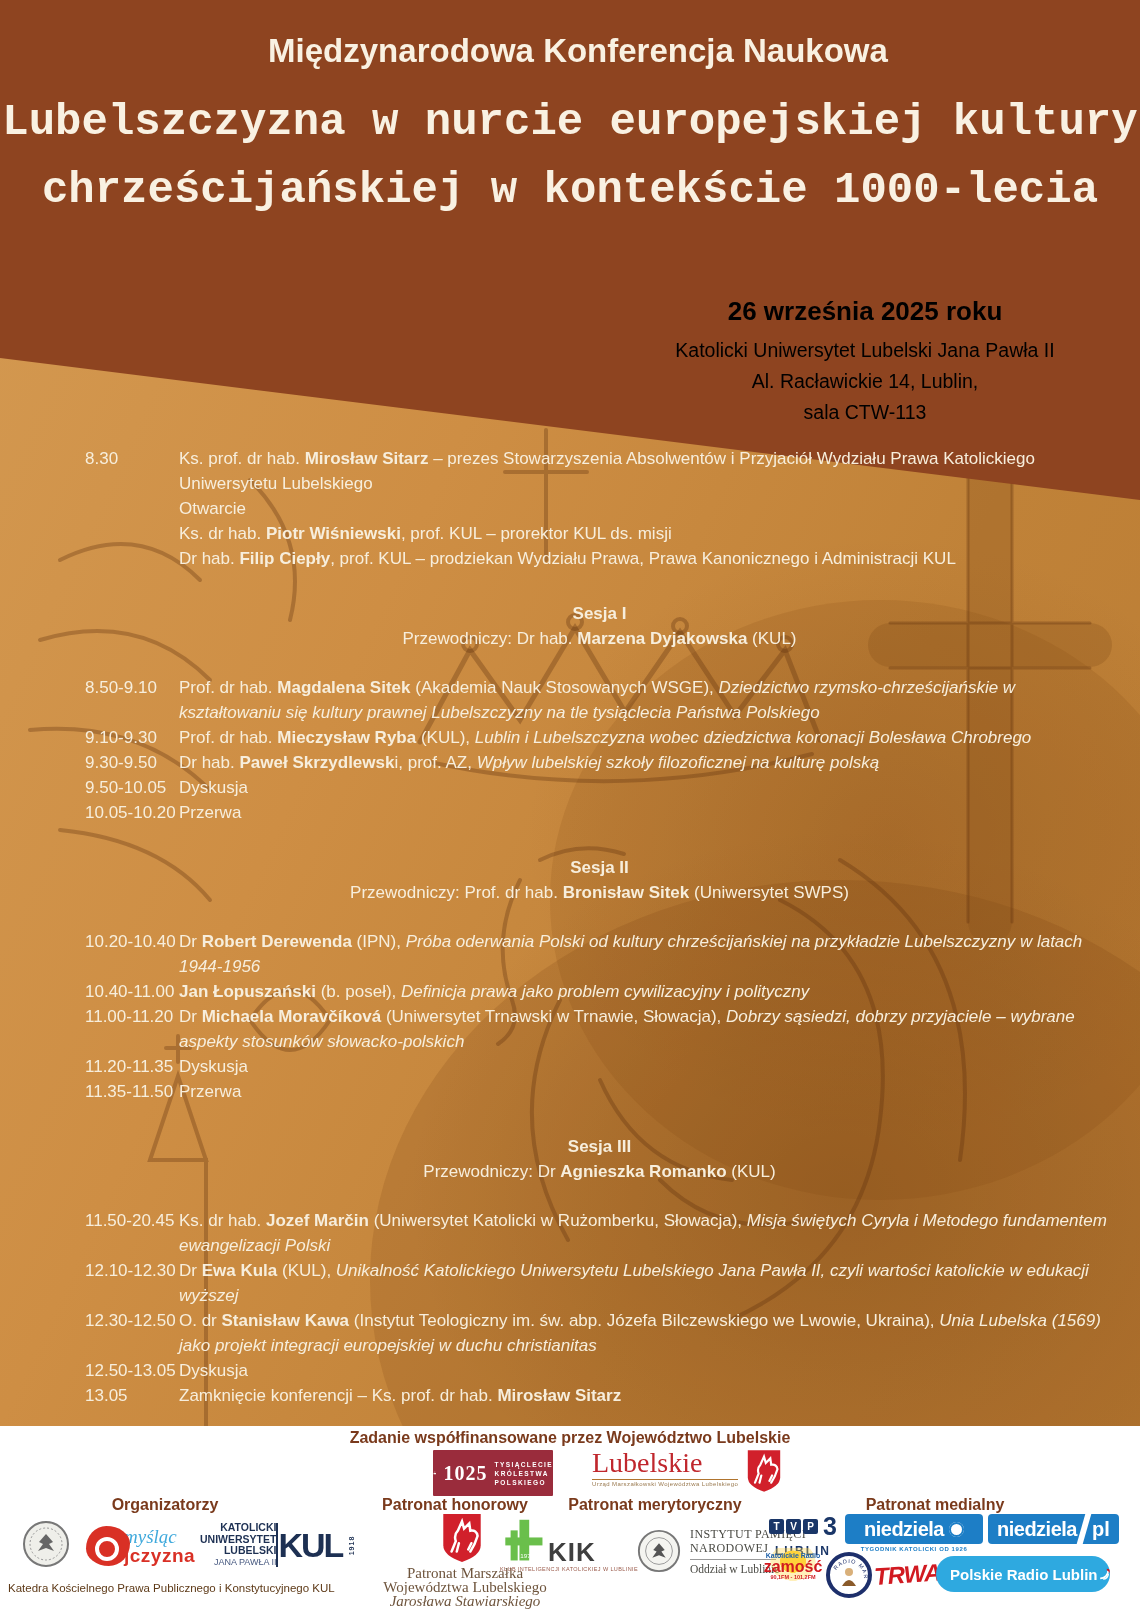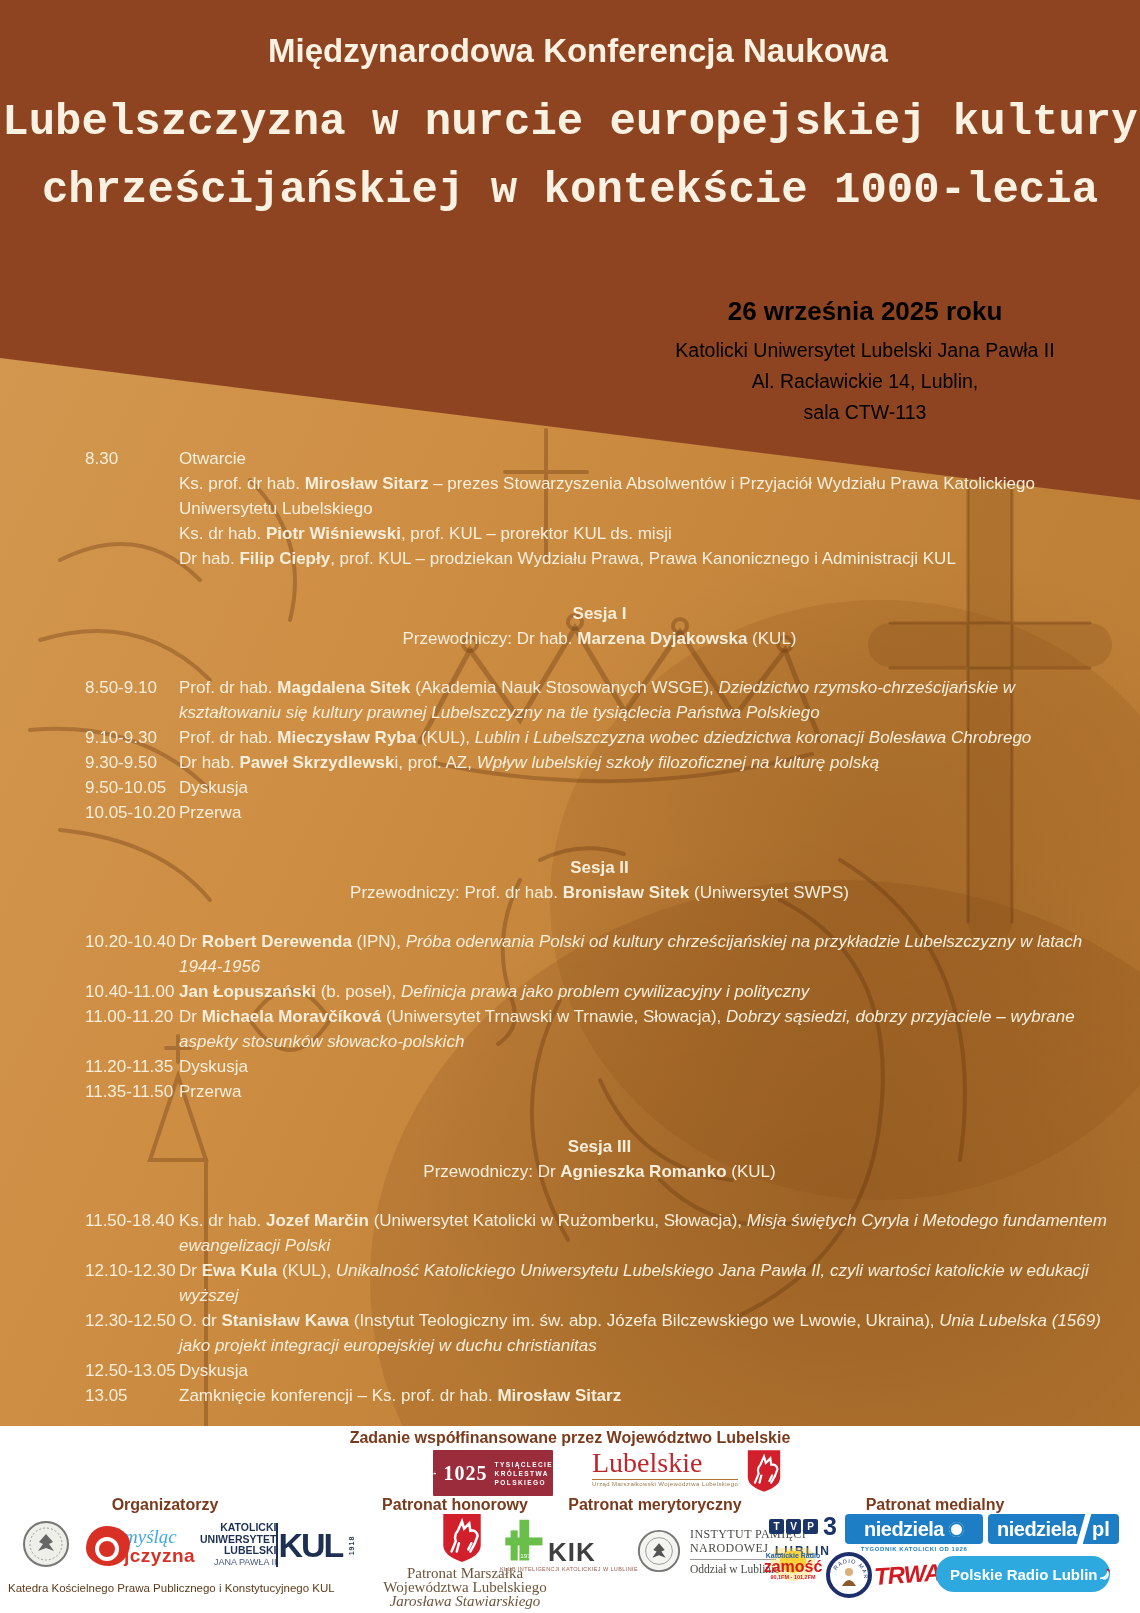--- a/index.html
+++ b/index.html
@@ -157,22 +157,22 @@
     <div class="date">26 września 2025 roku</div>
     <div class="venue">Katolicki Uniwersytet Lubelski Jana Pawła II</div>
     <div class="venue">Al. Racławickie 14, Lublin,</div>
     <div class="venue">sala CTW-113</div>
   </div>
 
   <div class="schedule">
       <div class="row">
         <div class="time">8.30</div>
         <div class="txt">
+          <div class="ln"><span>Ks. prof. dr hab. </span><span class="b">Mirosław Sitarz</span><span> – prezes Stowarzyszenia Absolwentów i Przyjaciół Wydziału Prawa Katolickiego Uniwersytetu Lubelskiego</span></div>
           <div class="ln"><span>Otwarcie</span></div>
-          <div class="ln"><span>Ks. prof. dr hab. </span><span class="b">Mirosław Sitarz</span><span> – prezes Stowarzyszenia Absolwentów i Przyjaciół Wydziału Prawa Katolickiego Uniwersytetu Lubelskiego</span></div>
           <div class="ln"><span>Ks. dr hab. </span><span class="b">Piotr Wiśniewski</span><span>, prof. KUL – prorektor KUL ds. misji</span></div>
           <div class="ln"><span>Dr hab. </span><span class="b">Filip Ciepły</span><span>, prof. KUL – prodziekan Wydziału Prawa, Prawa Kanonicznego i Administracji KUL</span></div>
         </div>
       </div>
       <div class="session">
         <div class="s-title">Sesja I</div>
         <div class="s-chair"><span>Przewodniczy: Dr hab. </span><span class="b">Marzena Dyjakowska</span><span> (KUL)</span></div>
       </div>
       <div class="row">
         <div class="time">8.50-9.10</div>
@@ -236,21 +236,21 @@
         <div class="time">11.35-11.50</div>
         <div class="txt">
           <div class="ln"><span>Przerwa</span></div>
         </div>
       </div>
       <div class="session">
         <div class="s-title">Sesja III</div>
         <div class="s-chair"><span>Przewodniczy: Dr </span><span class="b">Agnieszka Romanko</span><span> (KUL)</span></div>
       </div>
       <div class="row">
-        <div class="time">11.50-18.40</div>
+        <div class="time">11.50-20.45</div>
         <div class="txt">
           <div class="ln"><span>Ks. dr hab. </span><span class="b">Jozef Marčin</span><span> (Uniwersytet Katolicki w Rużomberku, Słowacja), </span><span class="i">Misja świętych Cyryla i Metodego fundamentem ewangelizacji Polski</span></div>
         </div>
       </div>
       <div class="row">
         <div class="time">12.10-12.30</div>
         <div class="txt">
           <div class="ln"><span>Dr </span><span class="b">Ewa Kula</span><span> (KUL), </span><span class="i">Unikalność Katolickiego Uniwersytetu Lubelskiego Jana Pawła II, czyli wartości katolickie w edukacji wyższej</span></div>
         </div>
       </div>

